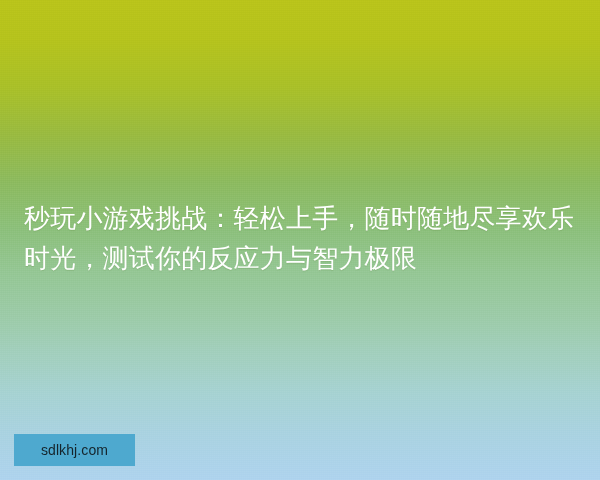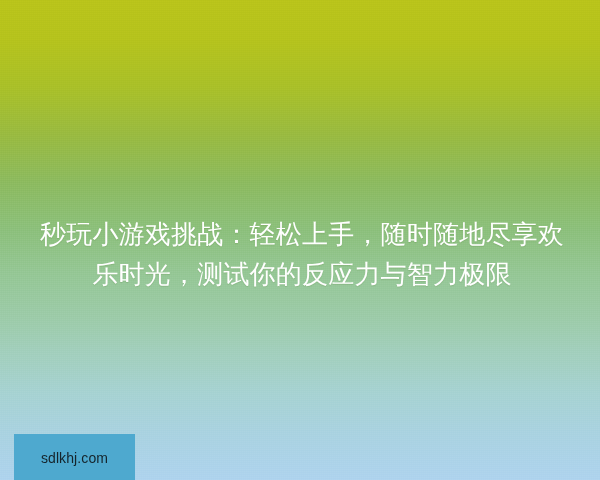--- a/index.html
+++ b/index.html
@@ -44,37 +44,37 @@
       repeating-linear-gradient(0deg, rgba(255,255,255,.10) 0px, rgba(255,255,255,.10) 1px, rgba(0,0,0,.06) 1px, rgba(0,0,0,.06) 2px),
       repeating-linear-gradient(90deg, rgba(255,255,255,.09) 0px, rgba(255,255,255,.09) 1px, rgba(0,0,0,.05) 1px, rgba(0,0,0,.05) 2px);
     mix-blend-mode: overlay;
   }
 
   .headline {
     position: absolute;
     left: 24px;
     right: 20px;
     top: 198px;
-    margin: 16px;
+    margin: 0;
     color: #ffffff;
     font-size: 26px;
     line-height: 40px;
     font-weight: 400;
     letter-spacing: .2px;
-    text-align: center;
+    text-align: left;
     white-space: pre-wrap;
     text-shadow: 0 1px 1px rgba(80,110,40,.18);
   }
 
   .badge {
     position: absolute;
     left: 14px;
     top: 434px;
     width: 121px;
-    height: 47px;
+    height: 32px;
     background: #4ea9cf;
     display: flex;
     align-items: center;
     justify-content: center;
     box-sizing: border-box;
   }
   .badge-label {
     color: #15242b;
     font-size: 14px;
     line-height: 1;

